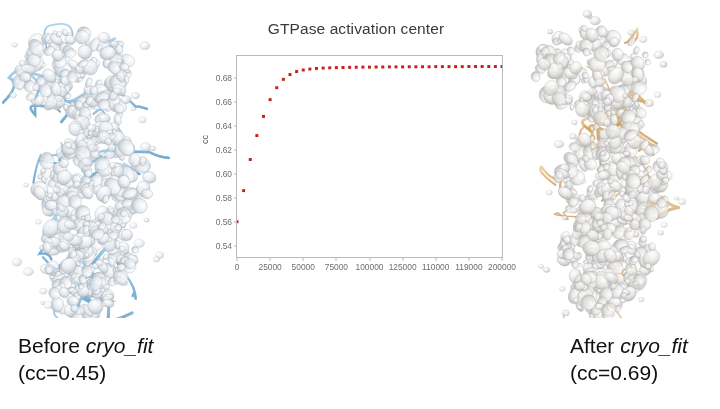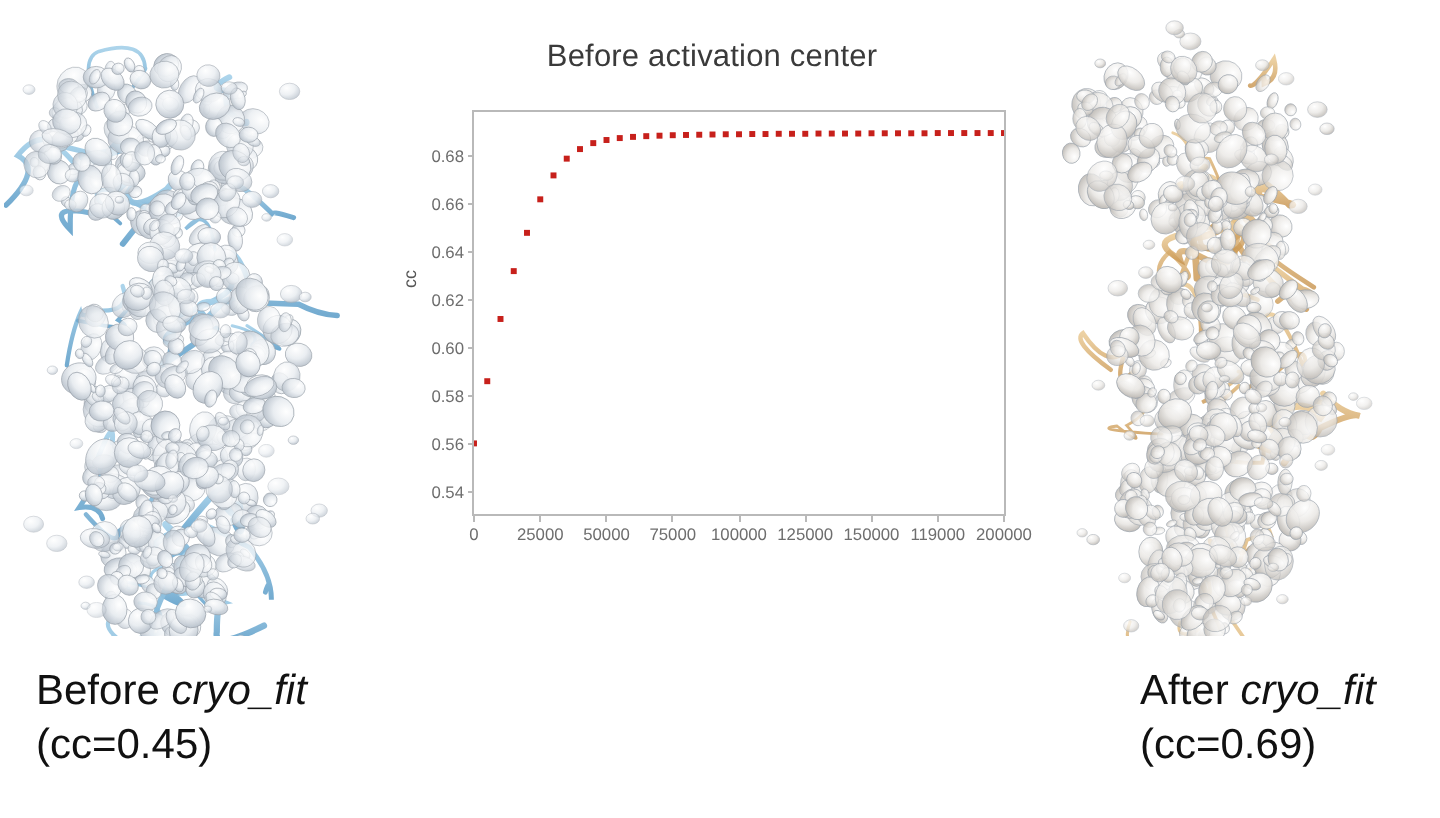--- a/index.html
+++ b/index.html
@@ -801,21 +801,21 @@
       </g>
   </svg>
 </div>
 
 <div class="caption" id="caption-before">
   <span>Before </span><span class="ital">cryo_fit</span>
   <span class="line2">(cc=0.45)</span>
 </div>
 
 <div id="chart-panel">
-  <div id="chart-title">Before activation center</div>
+  <div id="chart-title">GTPase activation center</div>
 
   <div id="plot-frame">
     <svg id="plot-svg" viewBox="0 0 267 203" preserveAspectRatio="none">
       <g id="dots">
           <rect x="-1.50" y="165.85" width="3" height="3" class="dot"></rect>
           <rect x="5.18" y="134.44" width="3" height="3" class="dot"></rect>
           <rect x="11.85" y="103.02" width="3" height="3" class="dot"></rect>
           <rect x="18.52" y="78.85" width="3" height="3" class="dot"></rect>
           <rect x="25.20" y="59.52" width="3" height="3" class="dot"></rect>
           <rect x="31.88" y="42.60" width="3" height="3" class="dot"></rect>
@@ -881,21 +881,21 @@
         <div class="xtick-label" style="left: 12.5%;">25000</div>
         <div class="xtick-mark" style="left: 25%;"></div>
         <div class="xtick-label" style="left: 25%;">50000</div>
         <div class="xtick-mark" style="left: 37.5%;"></div>
         <div class="xtick-label" style="left: 37.5%;">75000</div>
         <div class="xtick-mark" style="left: 50%;"></div>
         <div class="xtick-label" style="left: 50%;">100000</div>
         <div class="xtick-mark" style="left: 62.5%;"></div>
         <div class="xtick-label" style="left: 62.5%;">125000</div>
         <div class="xtick-mark" style="left: 75%;"></div>
-        <div class="xtick-label" style="left: 75%;">150000</div>
+        <div class="xtick-label" style="left: 75%;">110000</div>
         <div class="xtick-mark" style="left: 87.5%;"></div>
         <div class="xtick-label" style="left: 87.5%;">119000</div>
         <div class="xtick-mark" style="left: 100%;"></div>
         <div class="xtick-label" style="left: 100%;">200000</div>
       </div>
   </div>
 
   <div id="ylabel">cc</div>
 </div>
 

